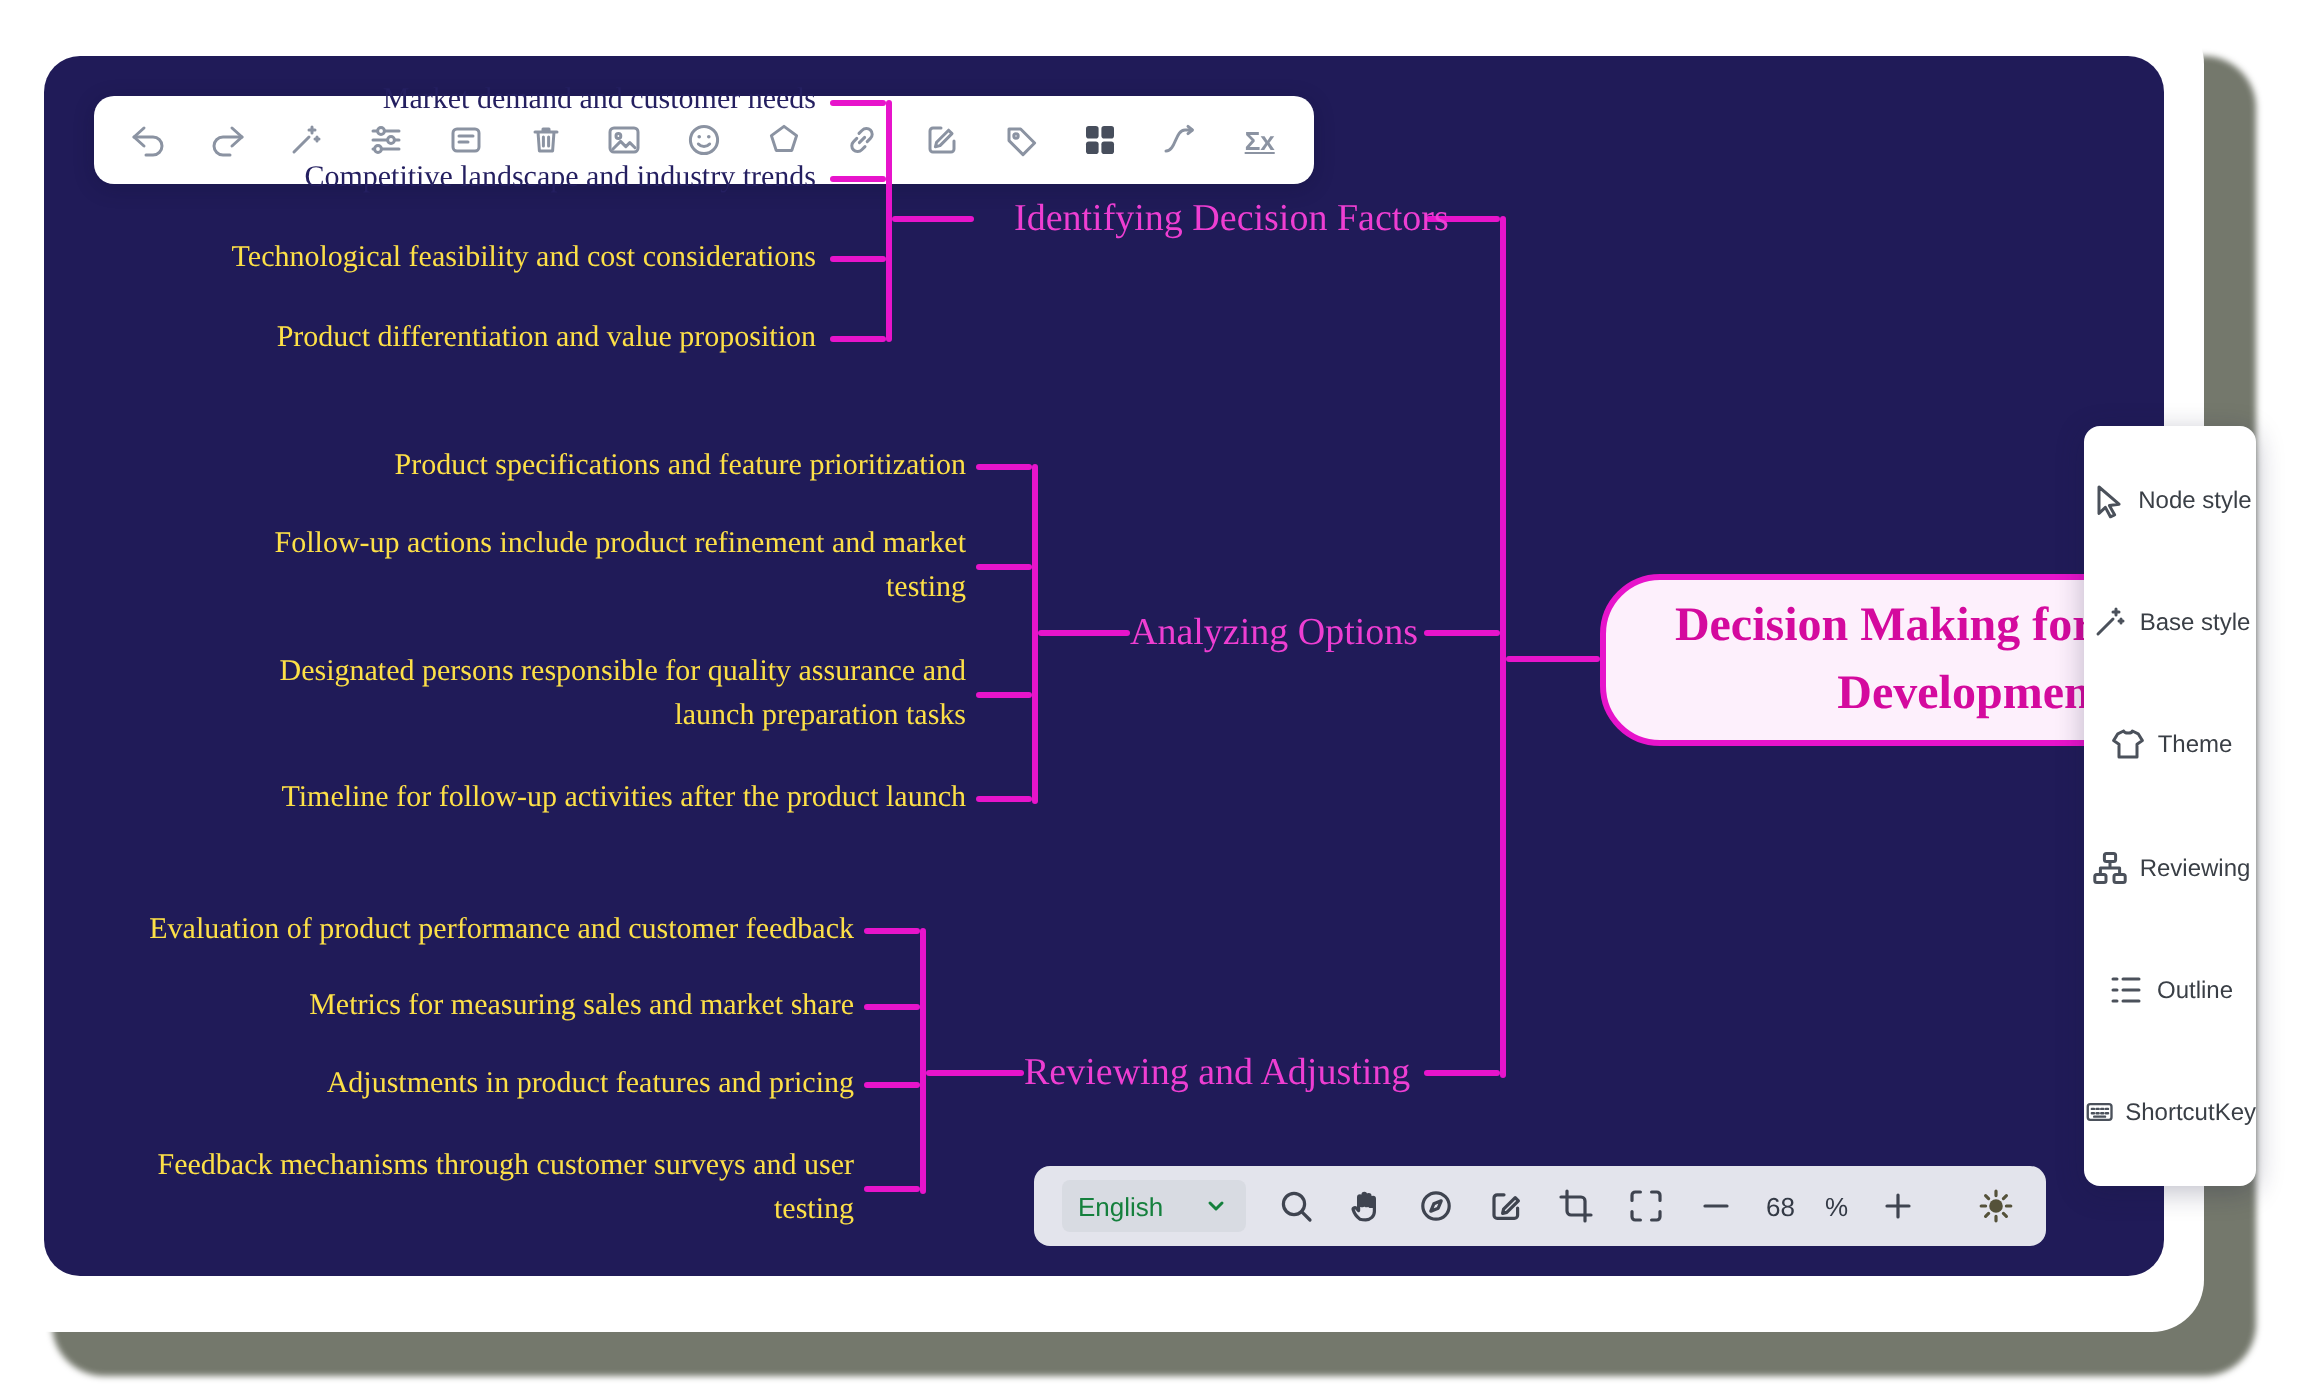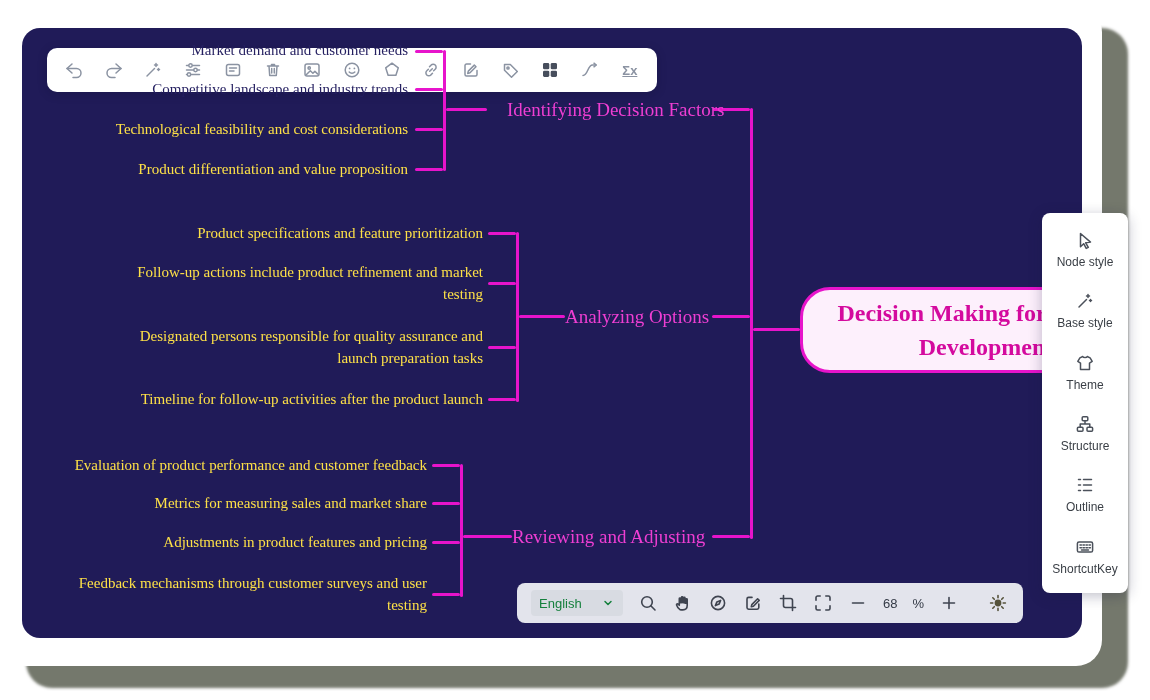--- a/index.html
+++ b/index.html
@@ -46,21 +46,21 @@
   .bb-btn{width:20px;height:20px;display:flex;align-items:center;justify-content:center;
           color:#3f4450;background:none;border:none;padding:0;cursor:pointer;flex:0 0 auto;}
   .bb-btn svg.ic{stroke-width:1.6;}
   .zoomtxt{color:#343a46;font:13px "Liberation Sans",sans-serif;}
   .sunbtn{color:#55523a;margin-left:14px;}
 
   
   .panel{position:absolute;left:1042px;top:213px;width:86px;height:380px;background:#fff;
          border-radius:8px;box-shadow:0 3px 14px rgba(25,25,60,.28);display:flex;
          flex-direction:column;padding:6px 0;box-sizing:border-box;z-index:10;}
-  .p-item{flex:1;display:flex;flex-direction:column;align-items:center;justify-content:center;
+  .p-item{flex:1;display:flex;flex-direction:row;align-items:center;justify-content:center;
           gap:5px;color:#4b515b;cursor:pointer;}
   .p-lbl{font:12px "Liberation Sans",sans-serif;color:#3a3f46;}
 </style>
 </head>
 <body>
 
 <div class="stage">
   <div class="card">
     <div class="canvas">
 
@@ -299,21 +299,21 @@
         </svg>
       <span class="p-lbl">Theme</span>
     </div>
     <div class="p-item">
       <svg class="ic" width="20" height="20" viewBox="0 0 20 20">
           <rect x="7.2" y="2.8" width="5.6" height="4" rx="1"></rect>
           <rect x="2.4" y="13.2" width="5.6" height="4" rx="1"></rect>
           <rect x="12" y="13.2" width="5.6" height="4" rx="1"></rect>
           <path d="M10 6.8v3.2M5.2 13.2v-3.2h9.6v3.2"></path>
         </svg>
-      <span class="p-lbl">Structure</span>
+      <span class="p-lbl">Reviewing</span>
     </div>
     <div class="p-item">
       <svg class="ic" width="20" height="20" viewBox="0 0 20 20">
           <path d="M3.5 4.5h2M8.5 4.5h8M3.5 10h2M8.5 10h8M3.5 15.5h2M8.5 15.5h8"></path>
         </svg>
       <span class="p-lbl">Outline</span>
     </div>
     <div class="p-item">
       <svg class="ic" width="20" height="20" viewBox="0 0 20 20">
           <rect x="2.4" y="5" width="15.2" height="10" rx="1.6"></rect>

